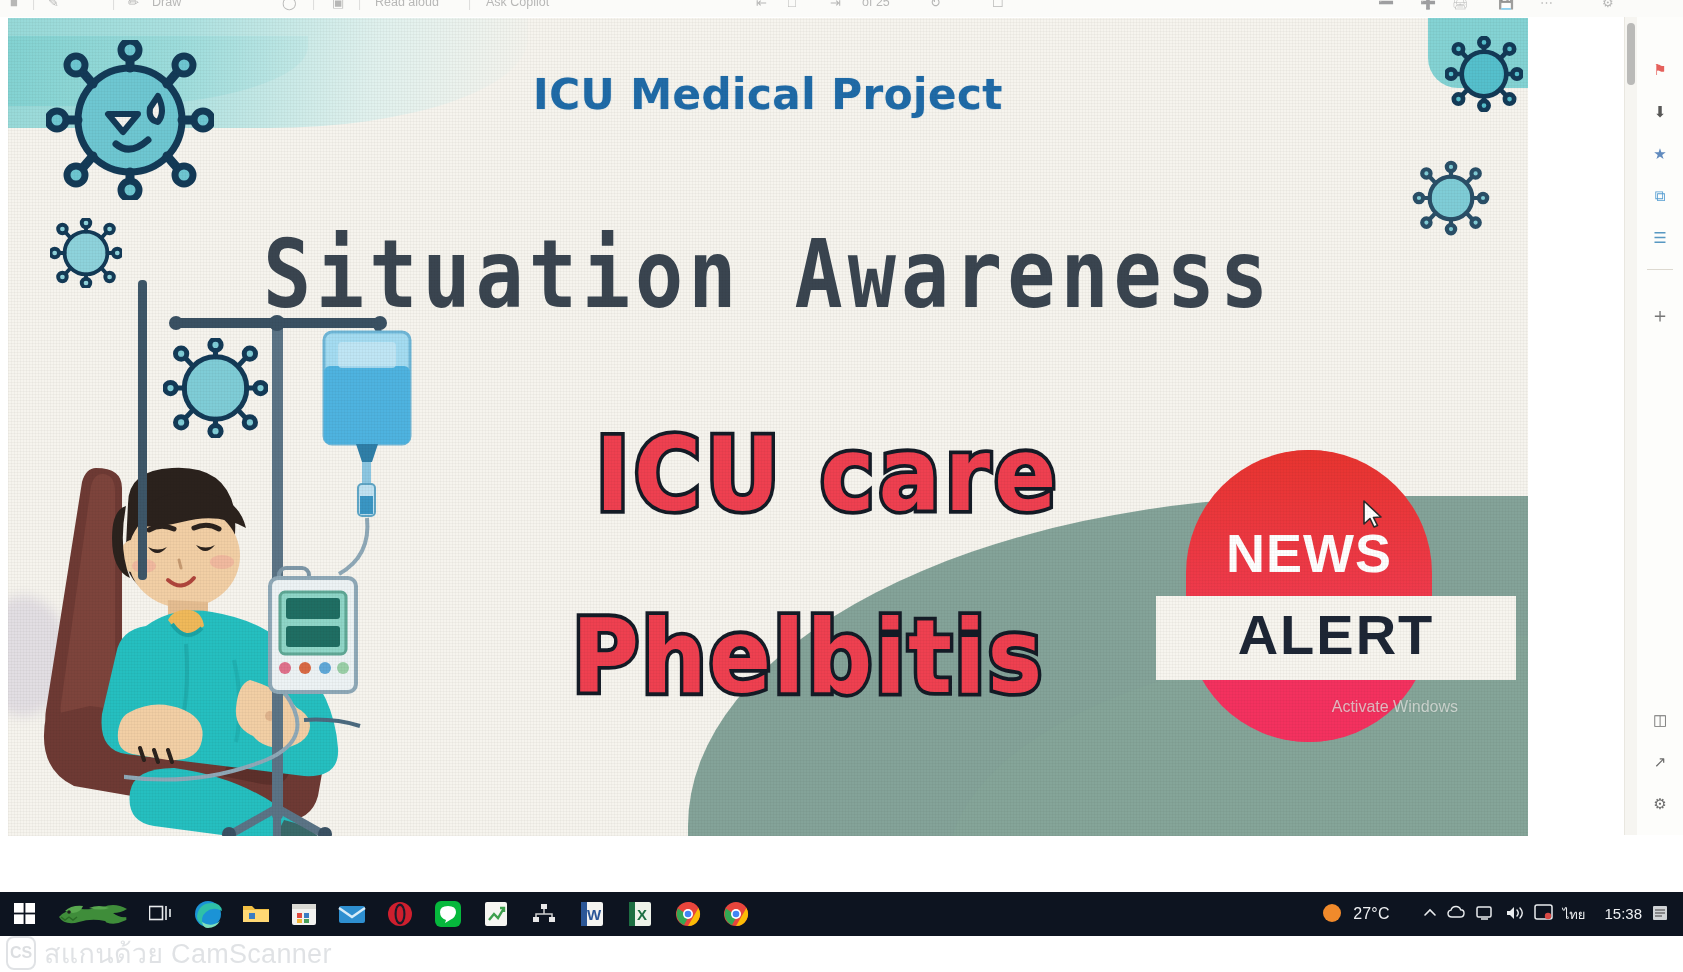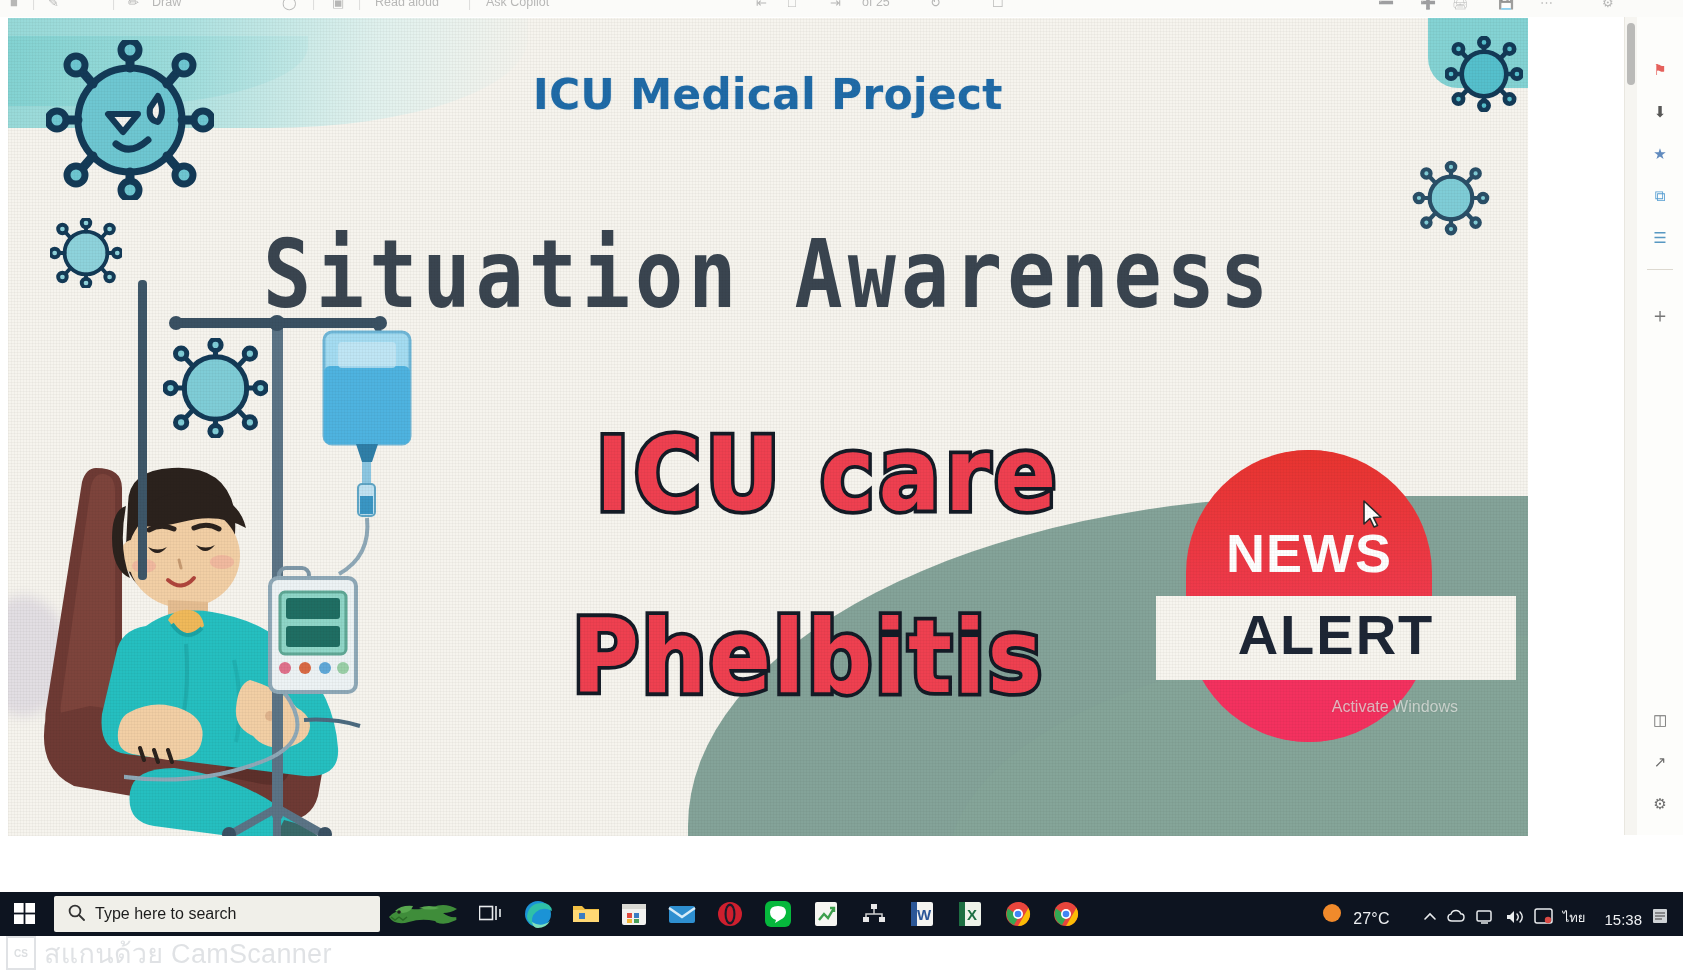--- a/index.html
+++ b/index.html
@@ -201,33 +201,33 @@
     display:flex;align-items:center;gap:10px;
     width:312px;height:36px;margin-left:4px;
     background:#f0efe9;border-radius:2px;padding-left:14px;
     color:#1c1c1c;font-size:16px;
   }
   .tb-croc{width:86px;height:44px;display:flex;align-items:center;justify-content:center;}
   .tb-icon{
     width:48px;height:44px;display:flex;align-items:center;justify-content:center;
   }
   .tb-spacer{flex:1;}
-  .tray{display:flex;align-items:flex-end;gap:9px;color:#eef0f2;font-size:15px;padding-right:14px;}
+  .tray{display:flex;align-items:center;gap:9px;color:#eef0f2;font-size:15px;padding-right:14px;}
   .tray .temp{font-size:16px;letter-spacing:.2px;}
   .tray .clock{font-size:15px;line-height:1.05;text-align:right;margin-left:10px;}
 
   
   .camscanner{
     position:absolute;left:6px;bottom:2px;height:34px;
     display:flex;align-items:center;gap:8px;z-index:70;opacity:.30;
   }
   .cs-logo{
-    width:26px;height:30px;border:2.5px solid #9aa3ac;border-radius:0;
+    width:26px;height:30px;border:2.5px solid #9aa3ac;border-radius:8px;
     display:flex;align-items:center;justify-content:center;
-    font-size:10px;font-weight:bold;color:#8d959d;
+    font-size:16px;font-weight:bold;color:#8d959d;
   }
   .cs-text{font-size:27px;color:#9aa2aa;font-weight:400;letter-spacing:.3px;white-space:nowrap;}
 
   
   .win-activate{
     position:absolute;right:70px;bottom:120px;z-index:20;
     color:rgba(230,232,228,.75);font-size:16px;text-shadow:0 0 2px rgba(0,0,0,.12);
   }
 </style>
 </head>
@@ -542,29 +542,20 @@
 
     <div class="tb-start">
       <svg width="22" height="22" viewBox="0 0 22 22">
         <rect x="0" y="0" width="9.6" height="9.6" fill="#ffffff"></rect>
         <rect x="11.4" y="0" width="9.6" height="9.6" fill="#ffffff"></rect>
         <rect x="0" y="11.4" width="9.6" height="9.6" fill="#ffffff"></rect>
         <rect x="11.4" y="11.4" width="9.6" height="9.6" fill="#ffffff"></rect>
       </svg>
     </div>
 
-    <div class="tb-search">
-      <span>
-        <svg width="17" height="17" viewBox="0 0 17 17">
-          <circle cx="7" cy="7" r="5.4" fill="none" stroke="#333" stroke-width="1.8"></circle>
-          <line x1="11" y1="11" x2="16" y2="16" stroke="#333" stroke-width="1.8" stroke-linecap="round"></line>
-        </svg>
-      </span>
-      <span>Type here to search</span>
-    </div>
 
     <div class="tb-croc">
       <svg width="76" height="30" viewBox="0 0 76 30">
         <path d="M4 18 q8 -9 22 -8 q14 1 22 -2 q12 -5 24 2 q-6 4 -14 4 q6 5 14 4 q-10 7 -22 4 q-14 -3 -26 1 q-14 4 -20 -5 z" fill="#3f8d3a"></path>
         <path d="M10 12 q6 -6 18 -5 q-2 6 -10 7 z" fill="#58a84f"></path>
         <path d="M34 9 q10 -4 20 0 q-8 3 -20 0 z" fill="#58a84f"></path>
         <circle cx="14" cy="13" r="1.8" fill="#1d1d1d"></circle>
         <path d="M6 18 l4 3 l4 -3 l4 3 l4 -3" fill="none" stroke="#2a6b27" stroke-width="1.4"></path>
         <path d="M52 22 q8 3 18 -2" fill="none" stroke="#3f8d3a" stroke-width="3" stroke-linecap="round"></path>
       </svg>

